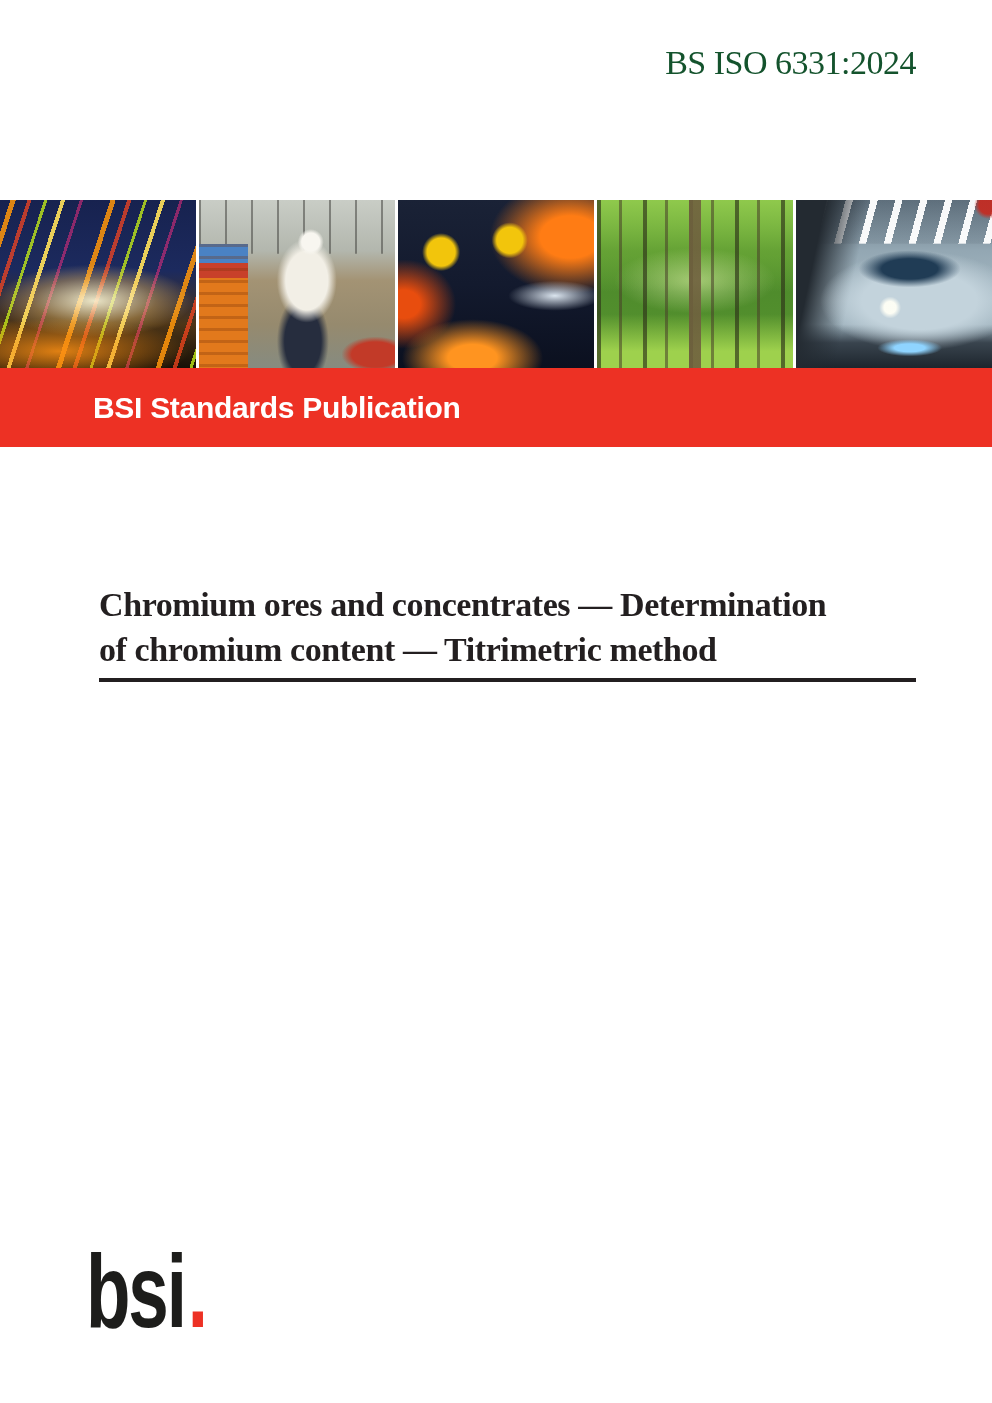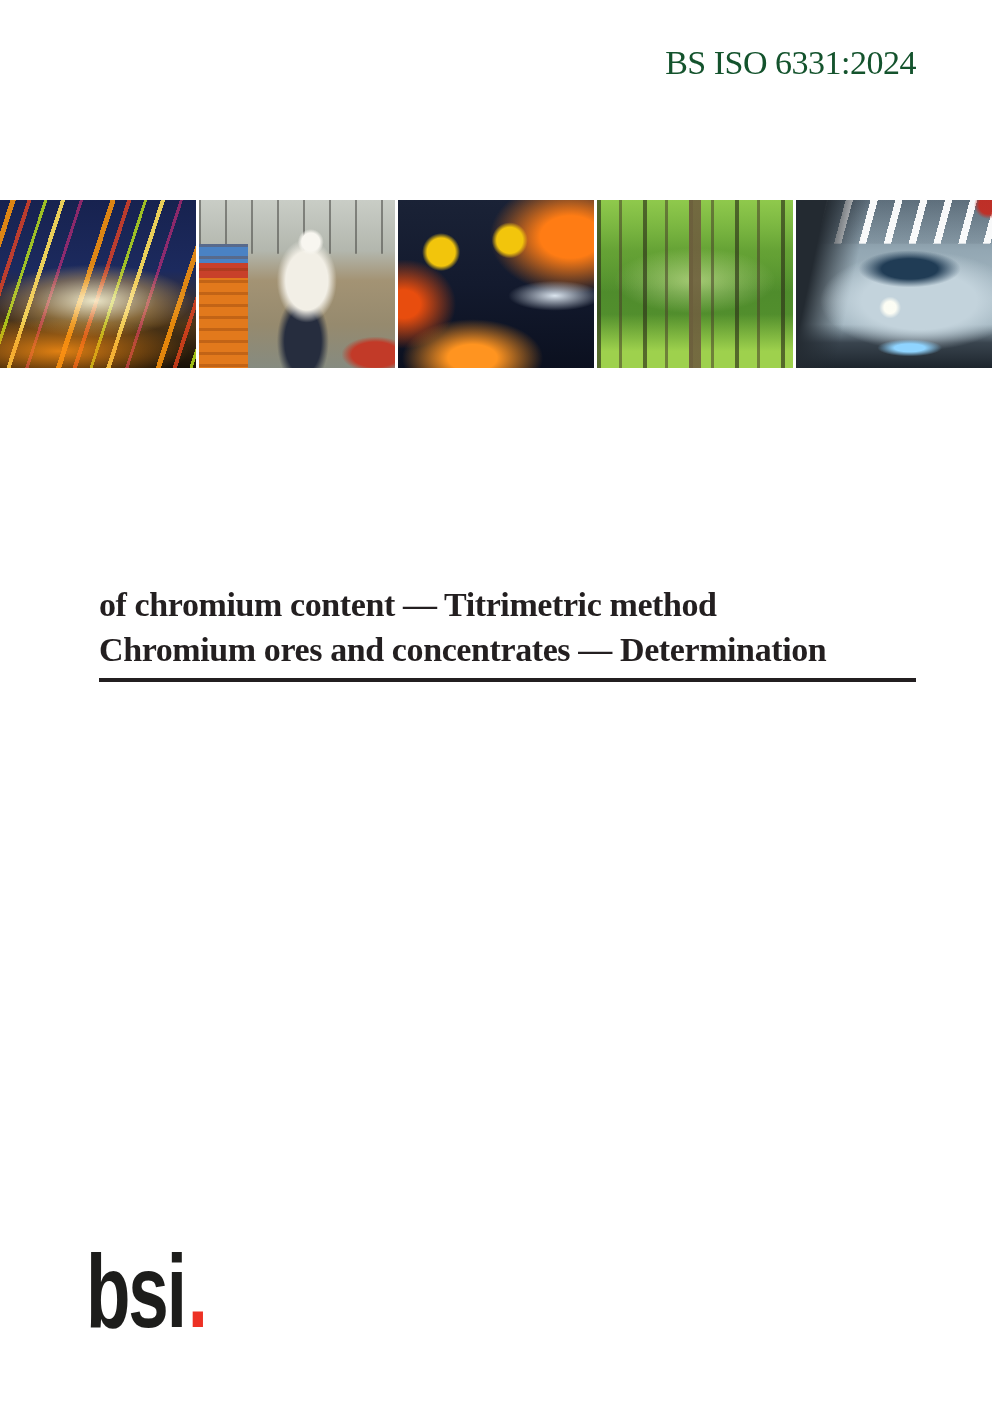--- a/index.html
+++ b/index.html
@@ -167,23 +167,26 @@
   <div class="doc-number">BS ISO 6331:2024</div>
 
   <div class="photo-strip">
     <div class="photo p1"></div>
     <div class="photo p2"></div>
     <div class="photo p3"></div>
     <div class="photo p4"></div>
     <div class="photo p5"></div>
   </div>
 
+  <div class="banner">
+    <div class="banner-label">BSI Standards Publication</div>
+  </div>
 
   <h1 class="title">
+    <span class="tl">Chromium ores and concentrates — Determination</span>
     <span class="tl">of chromium content — Titrimetric method</span>
-    <span class="tl">Chromium ores and concentrates — Determination</span>
   </h1>
 
   <div class="rule"></div>
 
   <div class="logo"><span class="logo-text">bsi</span><span class="logo-dot">.</span></div>
 
 </div>
 
 </body></html>

